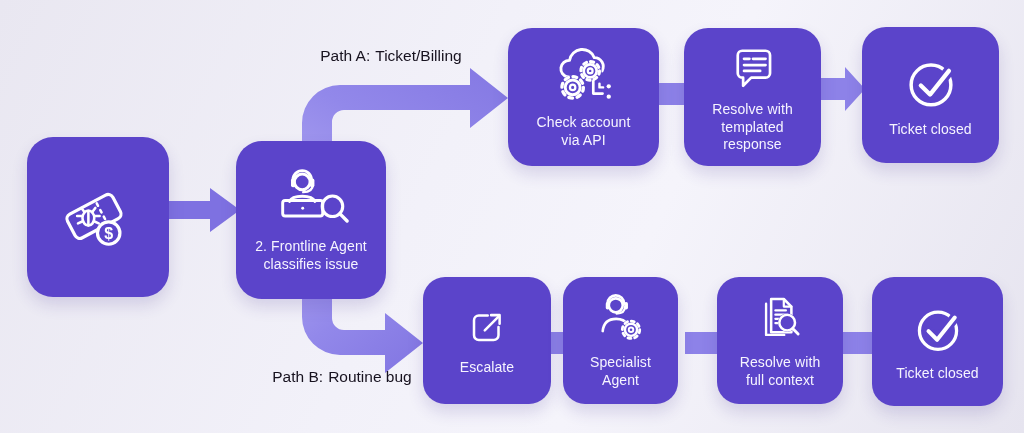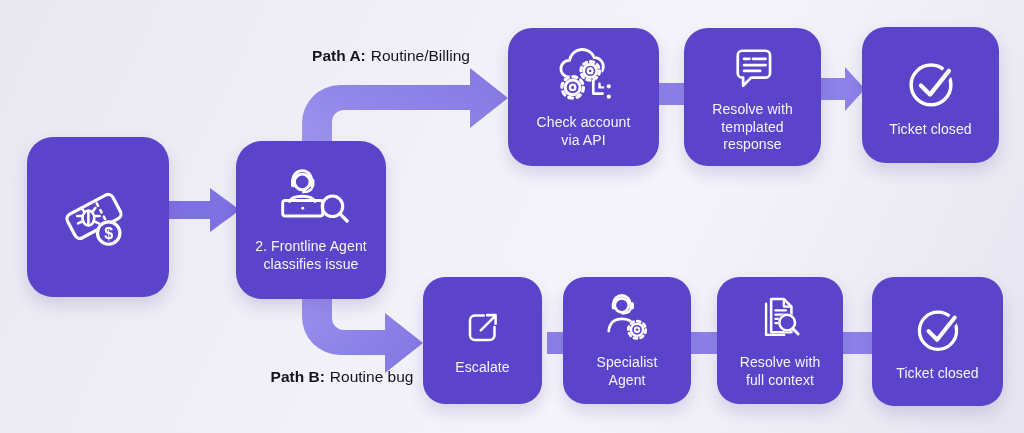--- a/index.html
+++ b/index.html
@@ -20,21 +20,21 @@
   .node .label{
     font-size:14px;line-height:1.28;white-space:pre-line;font-weight:400;
     letter-spacing:.1px;color:#f6f4ff;
   }
   .connector{position:absolute;}
   .band{position:absolute;background:#8d82e8;}
   .pathlabel{
     position:absolute;color:#17121f;font-size:15.5px;text-align:center;
     white-space:nowrap;
   }
-  .pathlabel .pfx{font-weight:bold;margin-right:5px;}
+  .pathlabel .pfx{font-weight:normal;margin-right:5px;}
   svg.icon{display:block;}
 </style>
 </head>
 <body>
 
 <div class="canvas">
 
   <svg class="connector" style="left:166px;top:186px" width="74" height="48" viewBox="0 0 74 48">
     <path d="M0 15 H44 V2 L74 24 L44 46 V33 H0 Z" fill="#7e71e1"></path>
   </svg>
@@ -65,21 +65,21 @@
 
   <svg class="connector" style="left:819px;top:64px" width="47" height="58" viewBox="0 0 47 58">
     <path d="M0 14 H26 V3 L46 25 L26 47 V36 H0 Z" fill="#8d82e8"></path>
   </svg>
 
   <div class="band" style="left:547px;top:332px;width:20px;height:22px"></div>
   <div class="band" style="left:685px;top:332px;width:36px;height:22px"></div>
   <div class="band" style="left:839px;top:332px;width:37px;height:22px"></div>
 
   <div class="pathlabel" style="left:306px;top:47px;width:170px">
-    <span class="pfx">Path A:</span><span>Routine/Billing</span>
+    <span class="pfx">Path A:</span><span>Ticket/Billing</span>
   </div>
   <div class="pathlabel" style="left:252px;top:368px;width:180px">
     <span class="pfx">Path B:</span><span>Routine bug</span>
   </div>
 
   <div class="node r26" style="left:27px;top:137px;width:142px;height:160px">
     <svg class="icon" width="76" height="62" viewBox="0 0 64 58">
       <g stroke="#fff" fill="none" stroke-width="3" stroke-linecap="round" stroke-linejoin="round">
         <g transform="rotate(-28 28 28)">
           <rect x="4" y="16" width="48" height="25" rx="5"></rect>
@@ -159,32 +159,32 @@
     <svg class="icon" width="62" height="60" viewBox="0 0 64 60">
       <g fill="none" stroke-linecap="round" stroke-linejoin="round">
         <circle cx="32" cy="33" r="20.5" stroke="#fff" stroke-width="3.6"></circle>
         <path d="M21.5 33.5 L31 43 L50.5 18.5" stroke="#5b44ca" stroke-width="11"></path>
         <path d="M21.5 33.5 L31 43 L50.5 18.5" stroke="#fff" stroke-width="4.4"></path>
       </g>
     </svg>
     <div class="label">Ticket closed</div>
   </div>
 
-  <div class="node r22" style="left:423px;top:277px;width:119px;height:127px">
+  <div class="node r22" style="left:423px;top:277px;width:128px;height:127px">
     <svg class="icon" width="48" height="46" viewBox="0 0 64 62">
       <g stroke="#fff" fill="none" stroke-width="3.4" stroke-linecap="round" stroke-linejoin="round">
         <path d="M33 15.5 H21 a6.5 6.5 0 0 0 -6.5 6.5 v20 a6.5 6.5 0 0 0 6.5 6.5 h20 a6.5 6.5 0 0 0 6.5 -6.5 V31"></path>
         <line x1="29" y1="35.5" x2="47.5" y2="17"></line>
         <path d="M37.5 15 H49 V26.5"></path>
       </g>
     </svg>
     <div class="label">Escalate</div>
   </div>
 
-  <div class="node r22" style="left:563px;top:277px;width:128px;height:127px">
+  <div class="node r22" style="left:563px;top:277px;width:115px;height:127px">
     <svg class="icon" width="56" height="54" viewBox="0 0 64 62">
       <g stroke="#fff" fill="none" stroke-width="3" stroke-linecap="round" stroke-linejoin="round">
         <circle cx="26" cy="16.5" r="8"></circle>
         <path d="M16.5 14.5 a9.5 9.5 0 0 1 19 0"></path>
         <rect x="14.5" y="12.5" width="4.4" height="8.6" rx="2" fill="#fff" stroke="none"></rect>
         <rect x="35.6" y="12.5" width="4.4" height="8.6" rx="2" fill="#fff" stroke="none"></rect>
         <path d="M36.5 18.5 c0 6 -5.5 7.5 -9.5 7.5" stroke-width="2.4"></path>
         <path d="M11 46 q1.5 -14 15.5 -14 q9 0 13 6.5"></path>
         <circle cx="43.5" cy="44.5" r="12" fill="#5b44ca" stroke="none"></circle>
         <circle cx="43.5" cy="44.5" r="10" stroke-width="3.2" stroke-dasharray="3.5 4.35"></circle>

